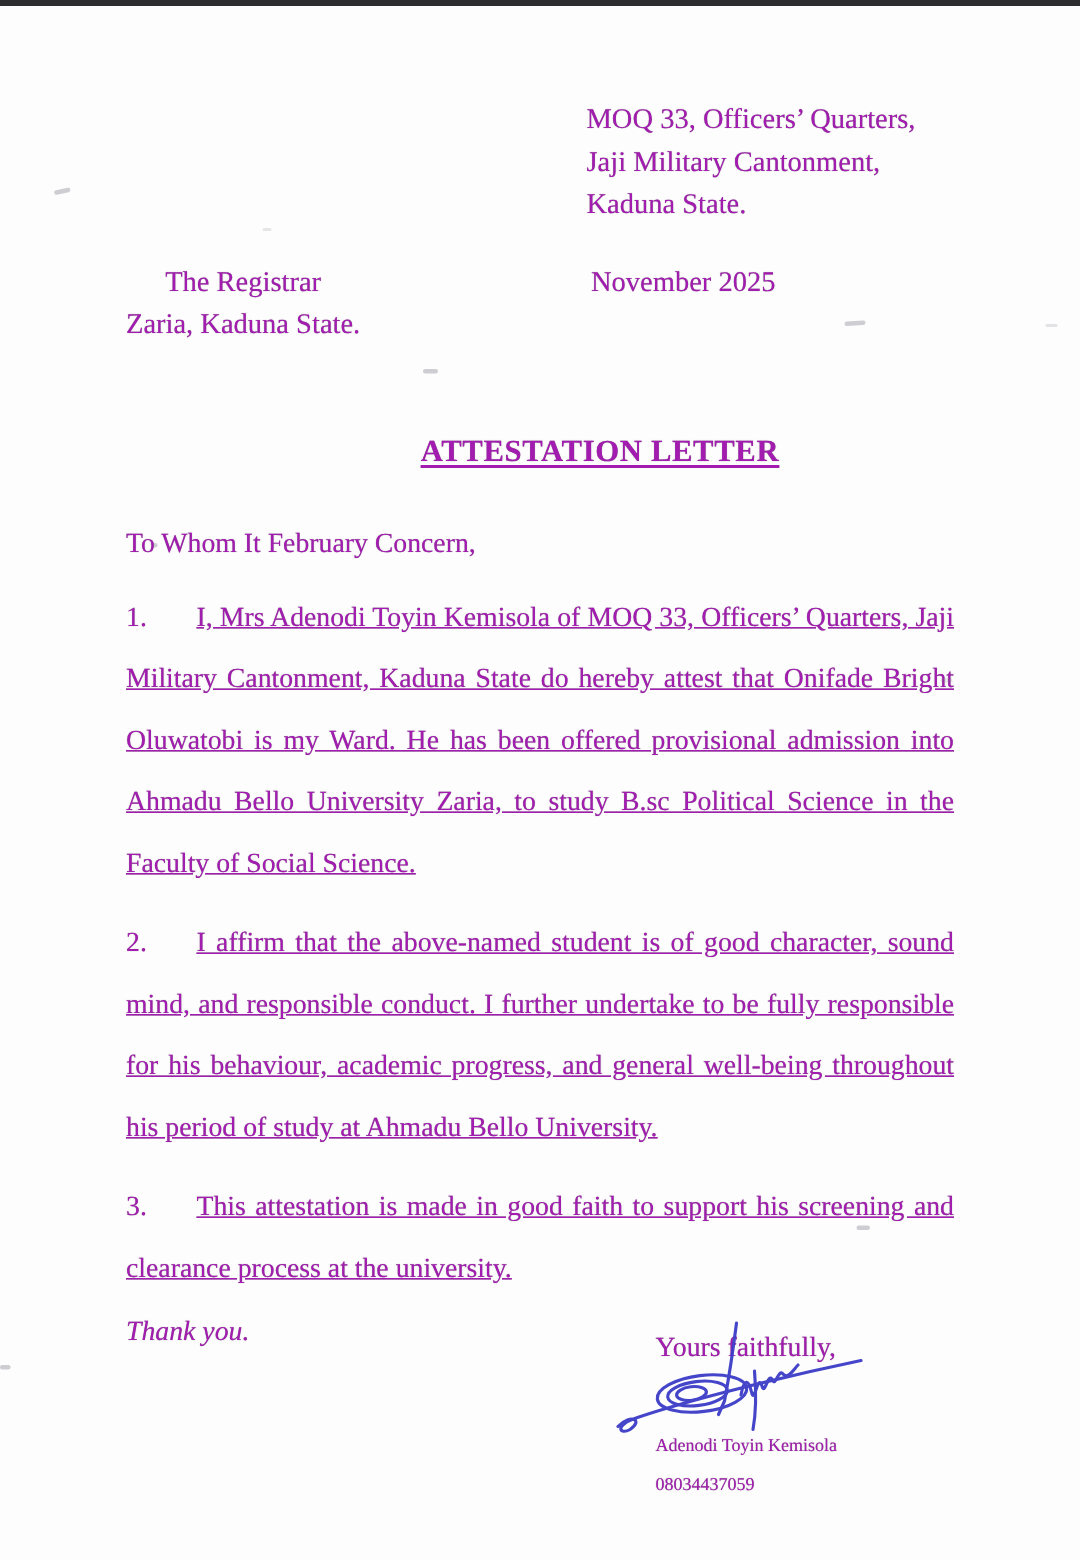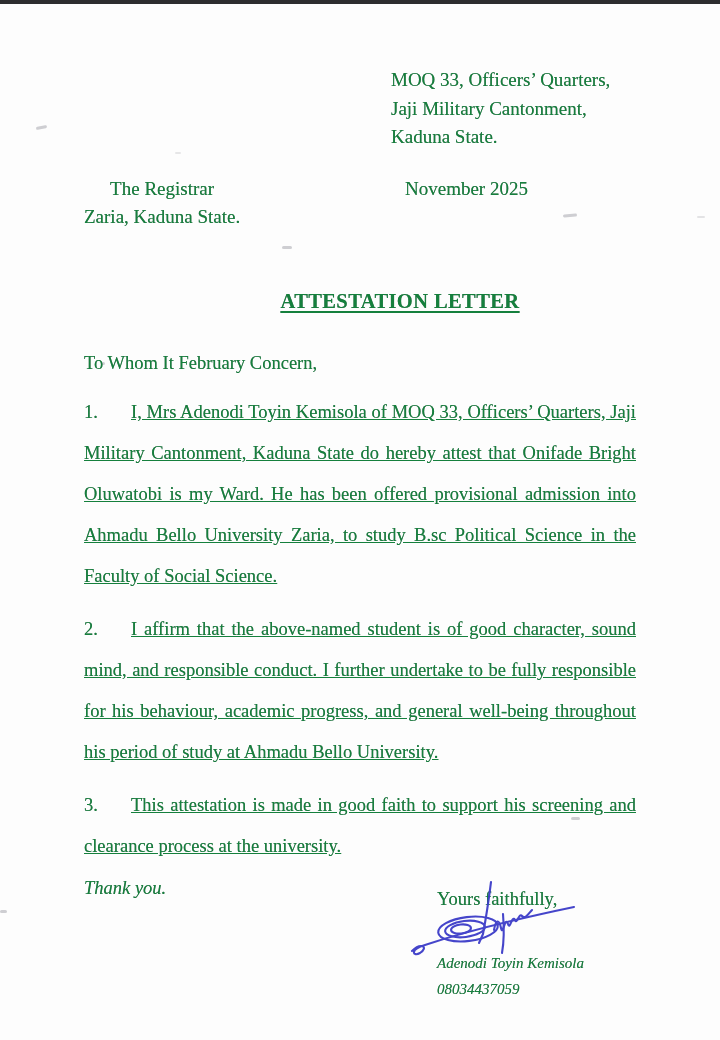--- a/index.html
+++ b/index.html
@@ -7,21 +7,21 @@
     padding: 0;
     background: #e9e9e9;
   }
   .page {
     position: relative;
     width: 720px;
     height: 1040px;
     background: #fdfdfd;
     overflow: hidden;
     font-family: "Liberation Serif", "DejaVu Serif", serif;
-    color: #15803d;
+    color: #a21caf;
   }
   .top-scan-bar {
     position: absolute;
     left: 0; top: 0;
     width: 720px; height: 4px;
     background: #2d2d2f;
   }
   .scan-layer {
     position: absolute;
     inset: 0;
@@ -40,21 +40,21 @@
   .recipient {
     position: absolute;
     left: 84px; top: 175px;
     font-size: 19px;
     line-height: 28px;
     white-space: nowrap;
     text-align: center;
   }
   .date-line {
     position: absolute;
-    left: 405px; top: 175px;
+    left: 394px; top: 175px;
     font-size: 19px;
     line-height: 28px;
     white-space: nowrap;
   }
   .letter-title {
     position: absolute;
     left: 0; top: 290px;
     width: 720px;
     text-align: center;
     font-size: 20.5px;
@@ -98,24 +98,23 @@
     white-space: nowrap;
   }
   .signature-svg {
     position: absolute;
     left: 406px; top: 876px;
     width: 180px; height: 86px;
   }
   .signatory {
     position: absolute;
     left: 437px; top: 951px;
-    font-size: 15px;
+    font-size: 12px;
     line-height: 25.5px;
     white-space: nowrap;
-    font-style: italic;
   }
   .artifact {
     position: absolute;
     background: rgba(110,110,120,0.32);
     border-radius: 2px;
   }
   .a1 { left: 36px;  top: 126px; width: 11px; height: 3px; transform: rotate(-12deg); }
   .a2 { left: 563px; top: 214px; width: 14px; height: 3px; transform: rotate(-4deg); }
   .a3 { left: 697px; top: 216px; width: 8px;  height: 2px; opacity: .55; }
   .a4 { left: 282px; top: 246px; width: 10px; height: 2.5px; }

